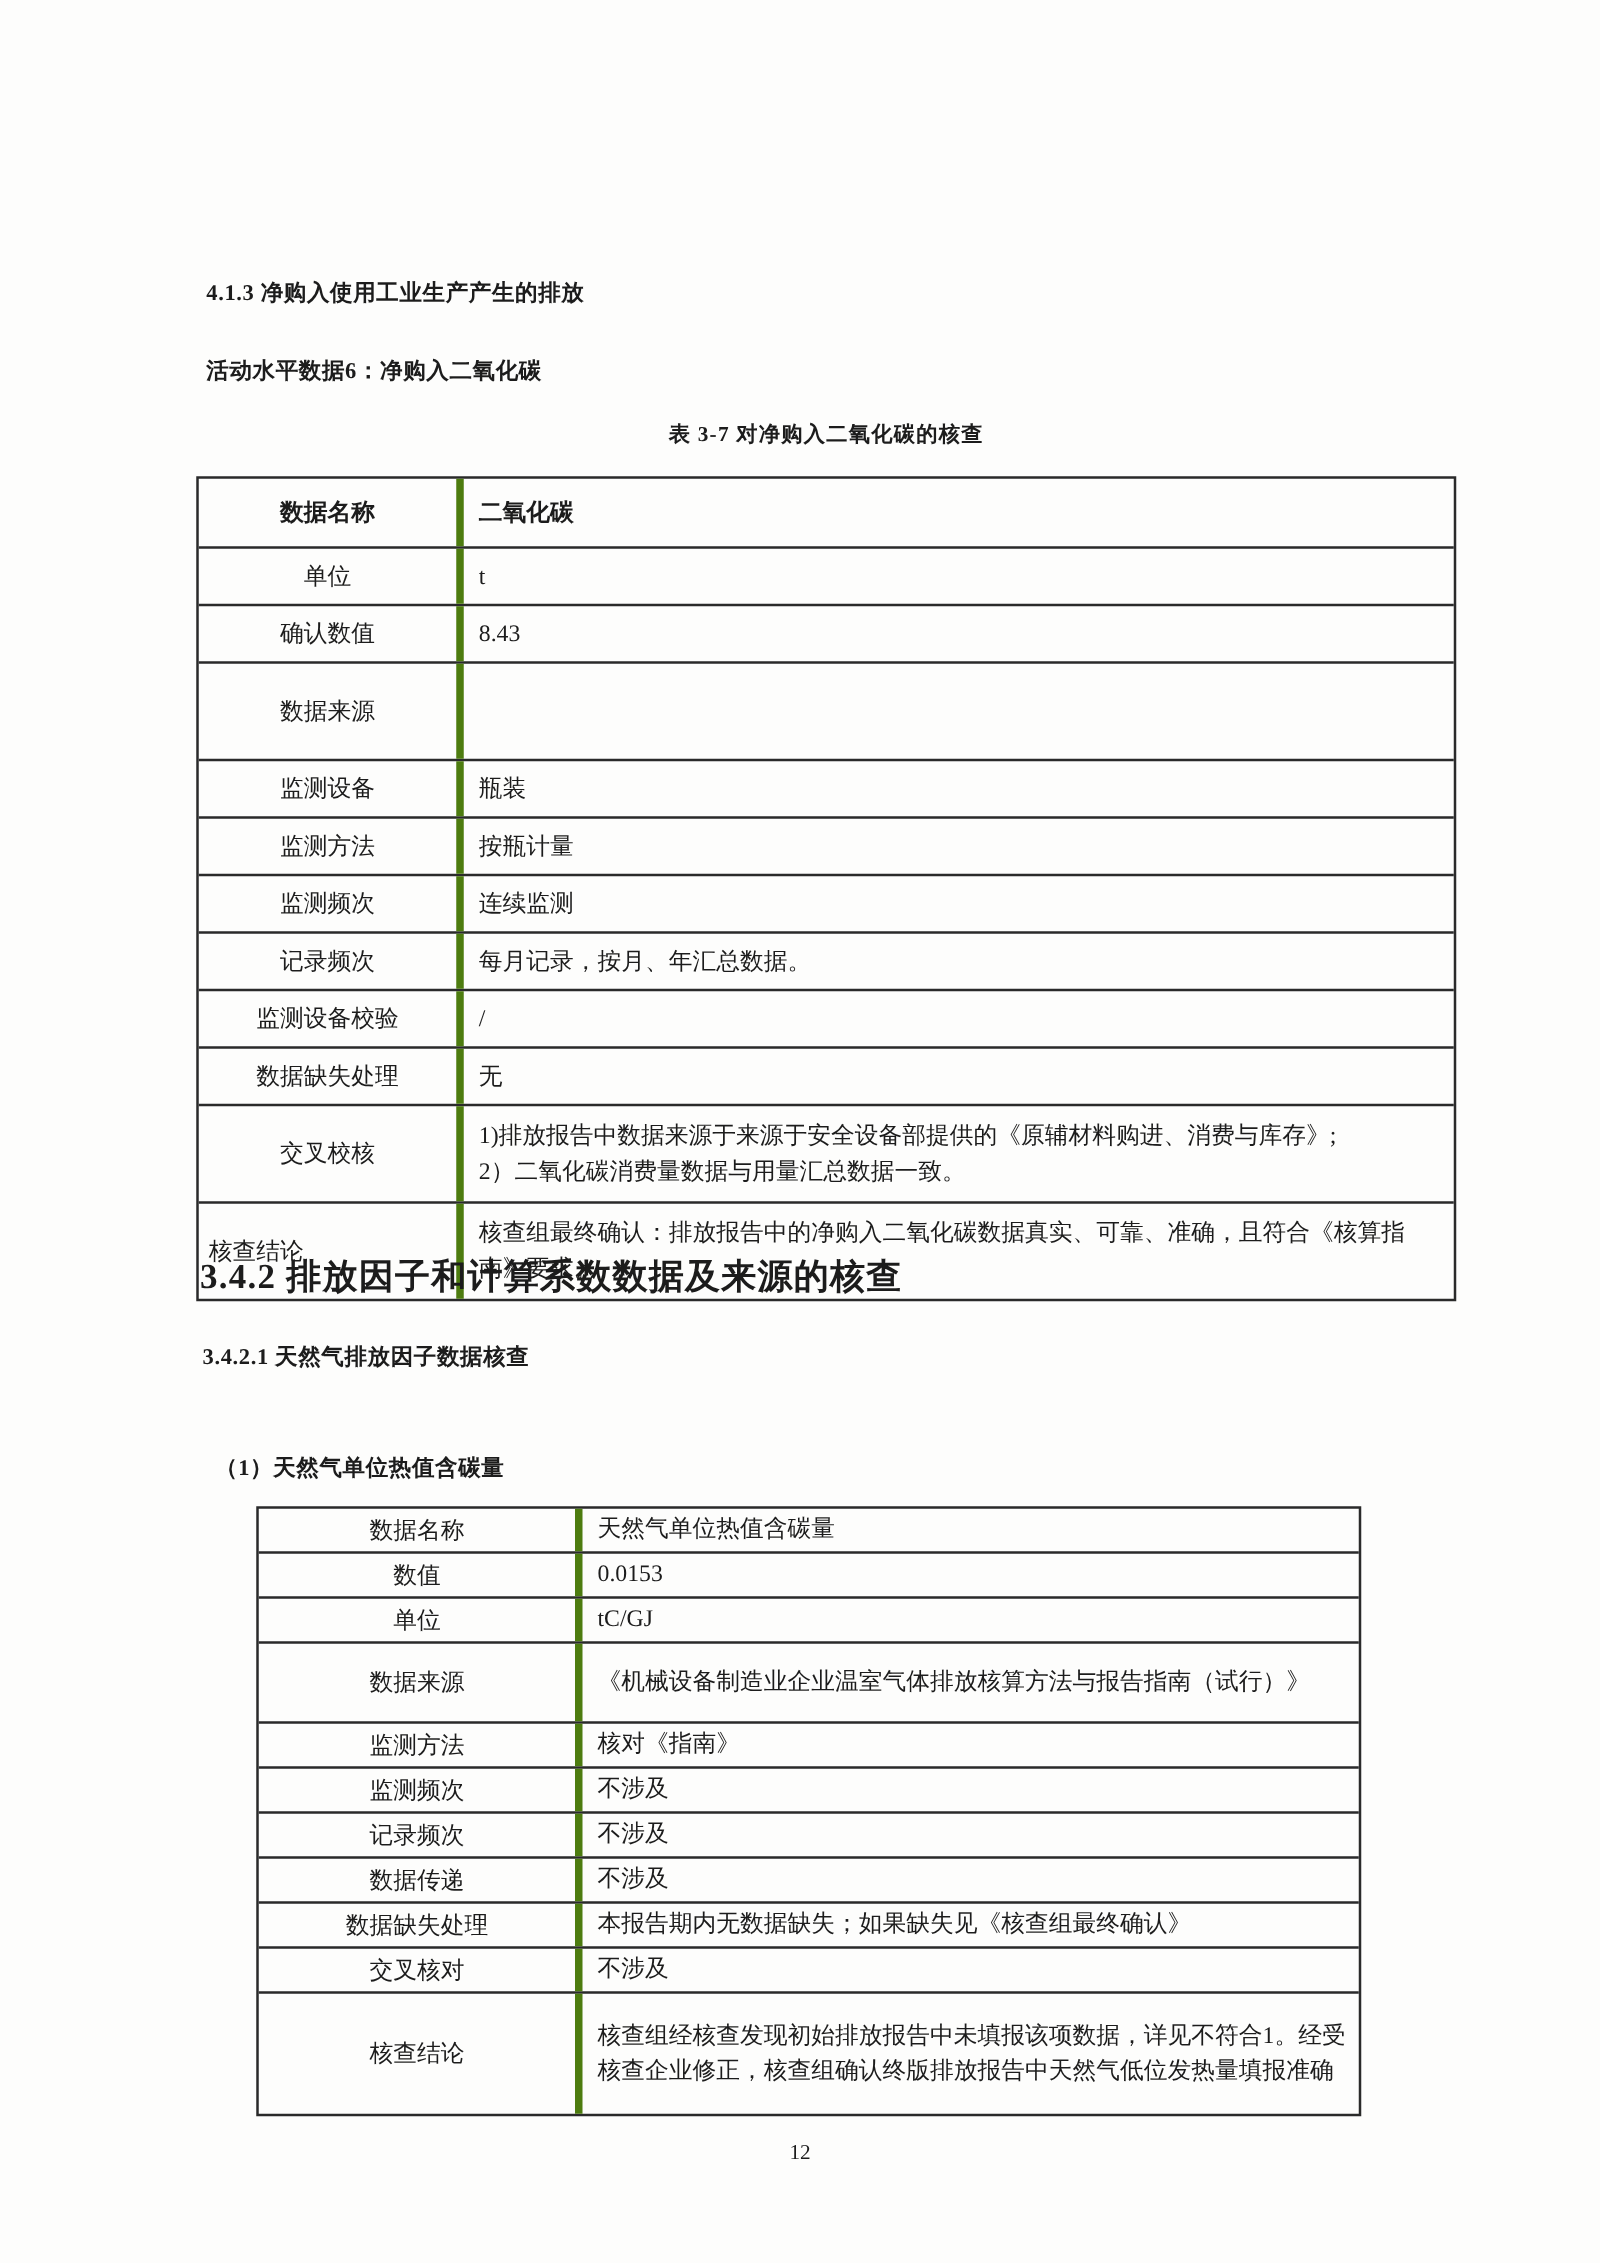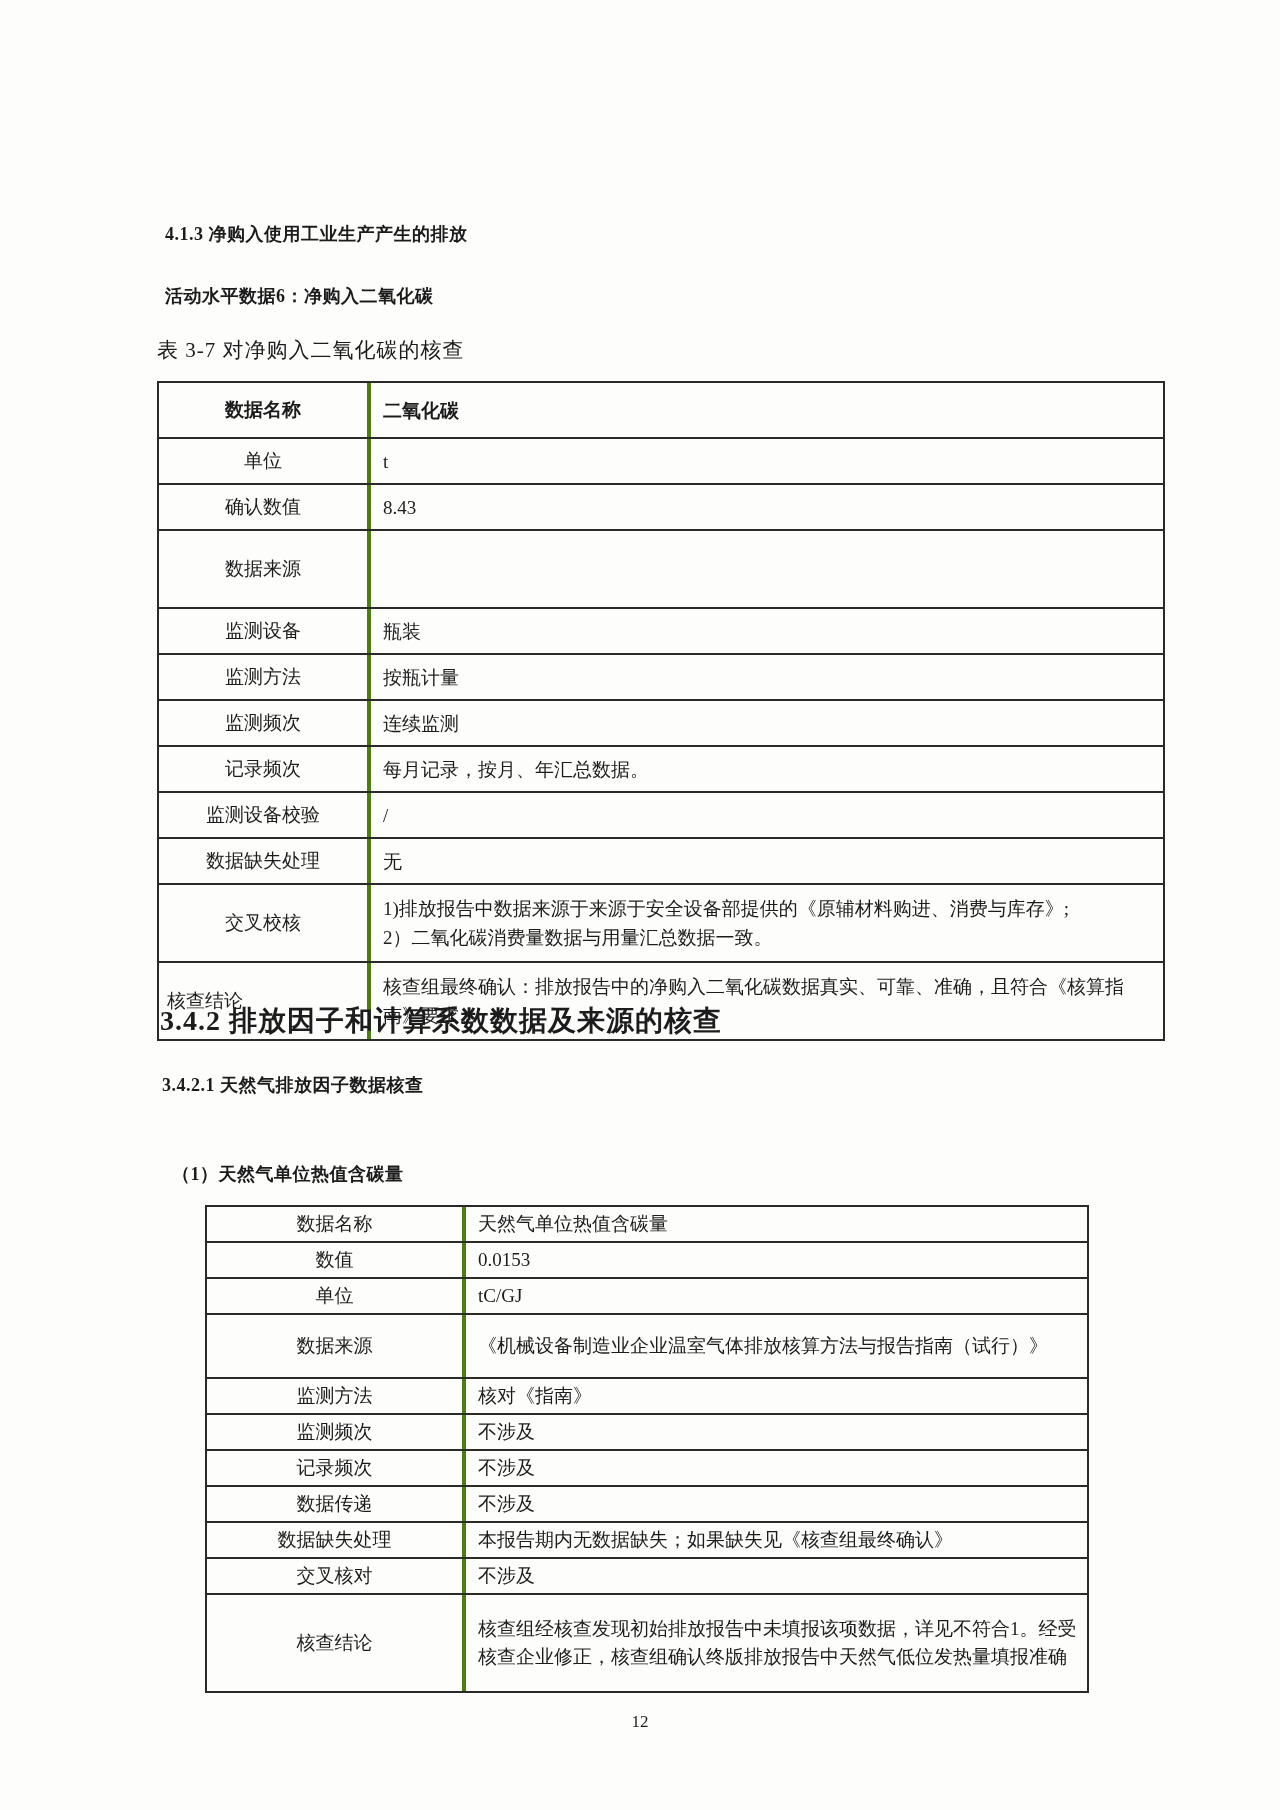--- a/index.html
+++ b/index.html
@@ -15,41 +15,41 @@
 
   .heading {
     position: absolute;
     font-weight: bold;
     font-size: 18px;
     letter-spacing: 0.5px;
     white-space: nowrap;
   }
   #h413   { left: 165px; top: 222px; }
   #hact   { left: 165px; top: 284px; }
-  #t1cap  { left: 157px; top: 336px; width: 1008px; text-align: left; font-weight: normal; font-size: 21px; position: absolute; letter-spacing: 1px; }
+  #t1cap  { left: 157px; top: 336px; width: 1008px; text-align: center; font-weight: bold; font-size: 17px; position: absolute; letter-spacing: 1px; }
   #h342   { left: 160px; top: 1002px; font-size: 28px; letter-spacing: 1px; }
   #h3421  { left: 162px; top: 1073px; font-family: Liberation Serif, serif; }
   #hitem1 { left: 172px; top: 1162px; }
 
   .vtable {
     position: absolute;
     border: 2px solid #2a2a2a;
     background: #fdfdfc;
     box-sizing: border-box;
   }
   #table1 { left: 157px; top: 381px; width: 1008px; }
   #table2 { left: 205px; top: 1205px; width: 884px; }
 
   .row { display: flex; border-top: 2px solid #2a2a2a; align-items: stretch; }
   .row:first-child { border-top: none; }
 
   .lbl {
     display: flex; align-items: center; justify-content: center;
     text-align: center;
-    border-right: 4px solid #4d7c0f;
+    border-right: 6px solid #4d7c0f;
     box-sizing: border-box;
     font-size: 19px;
     flex: 0 0 auto;
     padding: 5px 4px;
   }
   .val {
     flex: 1 1 auto;
     display: flex; align-items: center;
     font-size: 19px;
     line-height: 29px;

